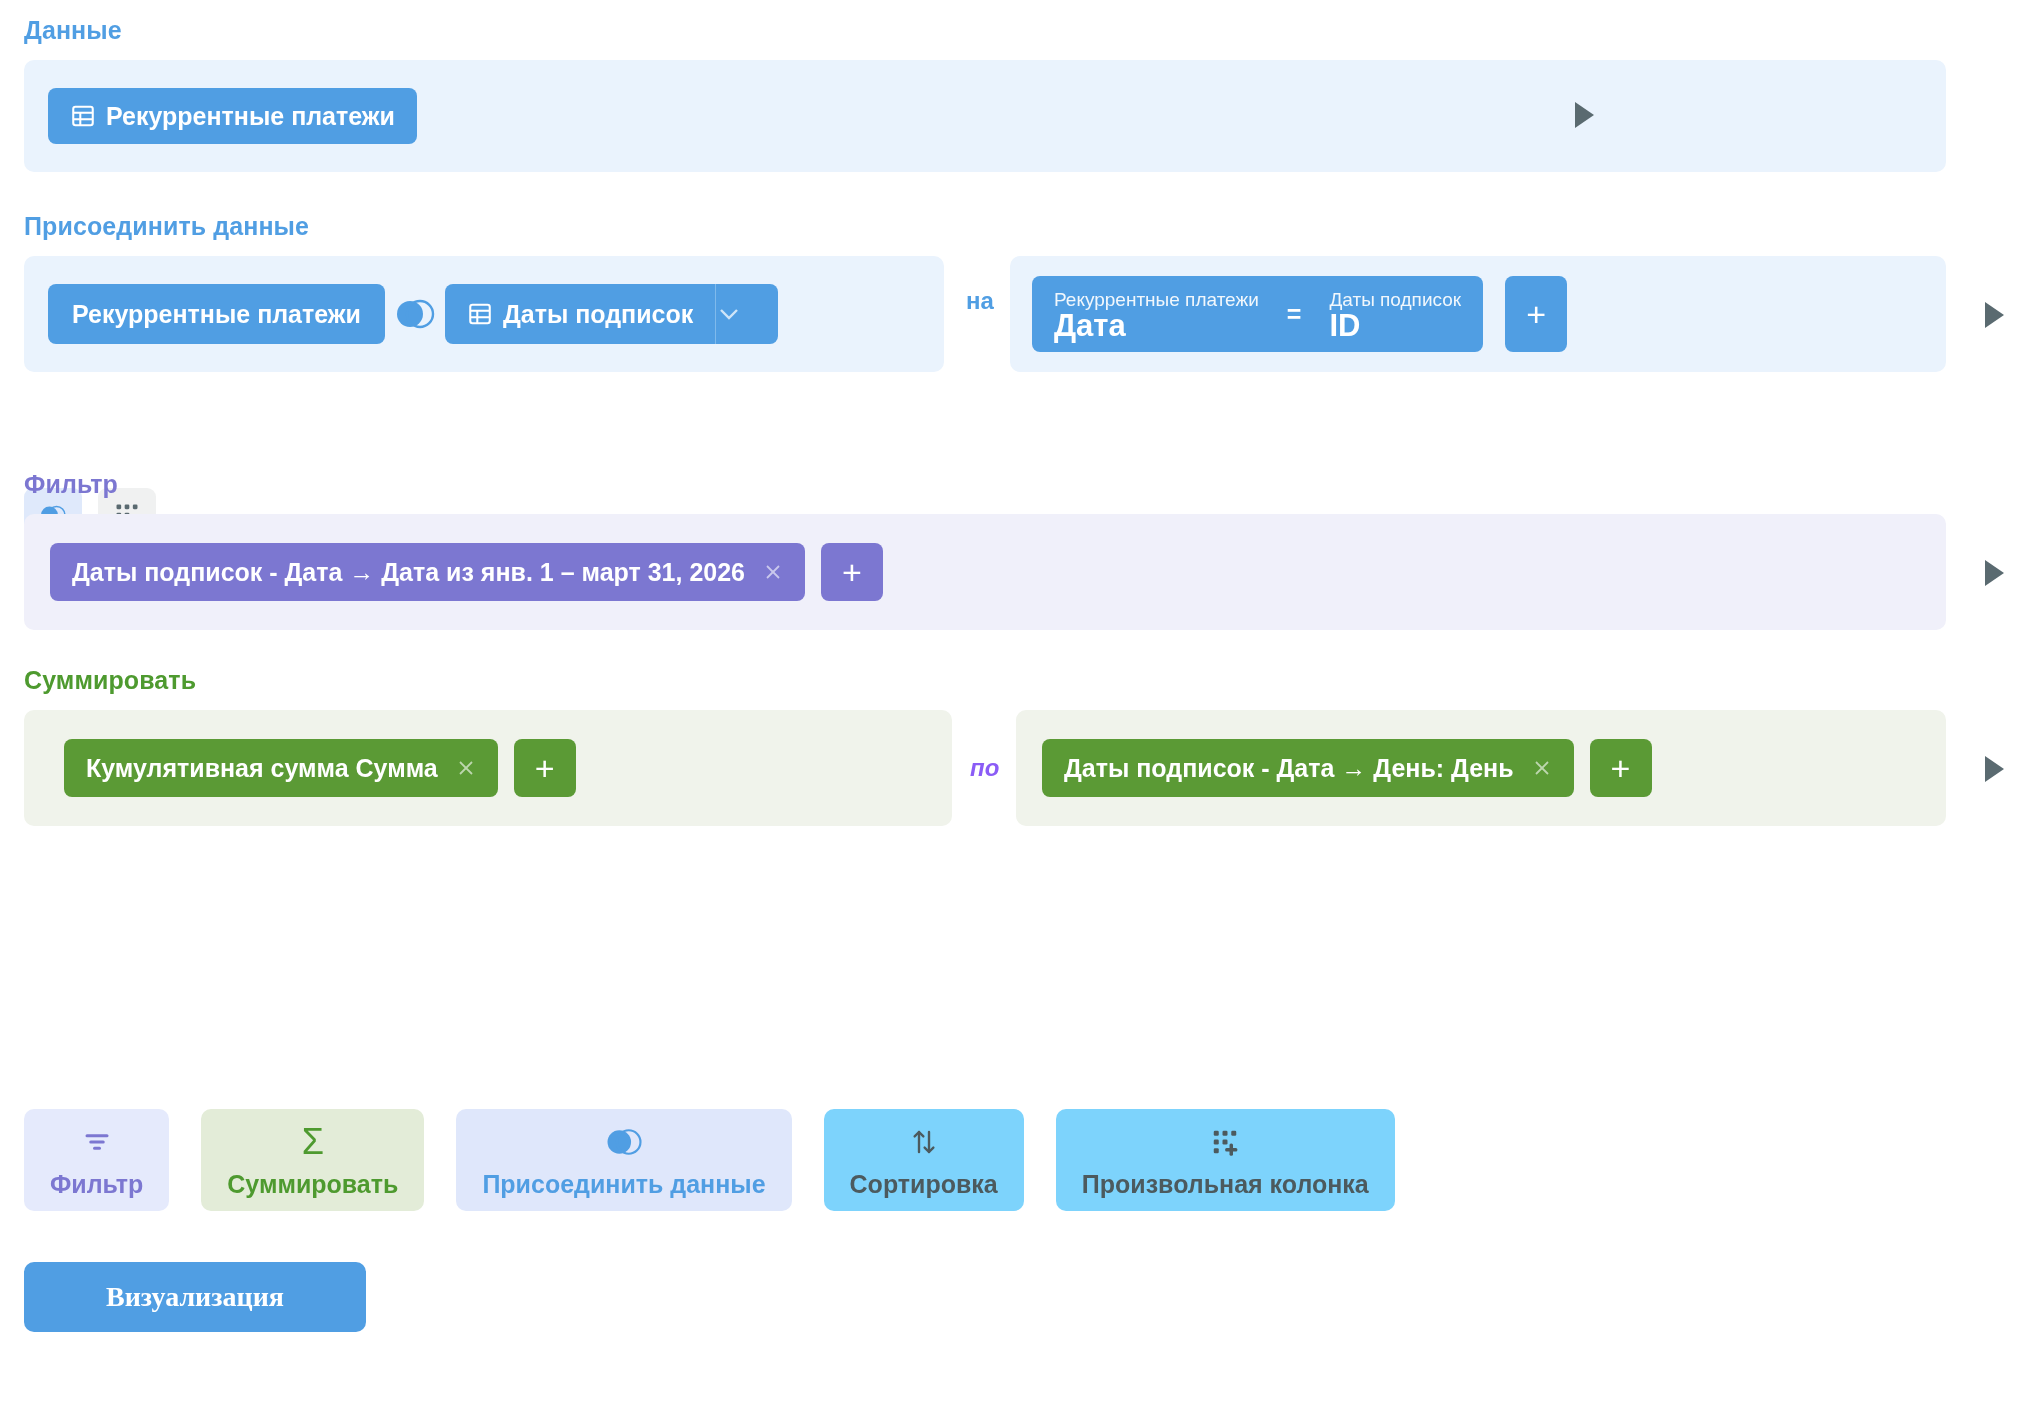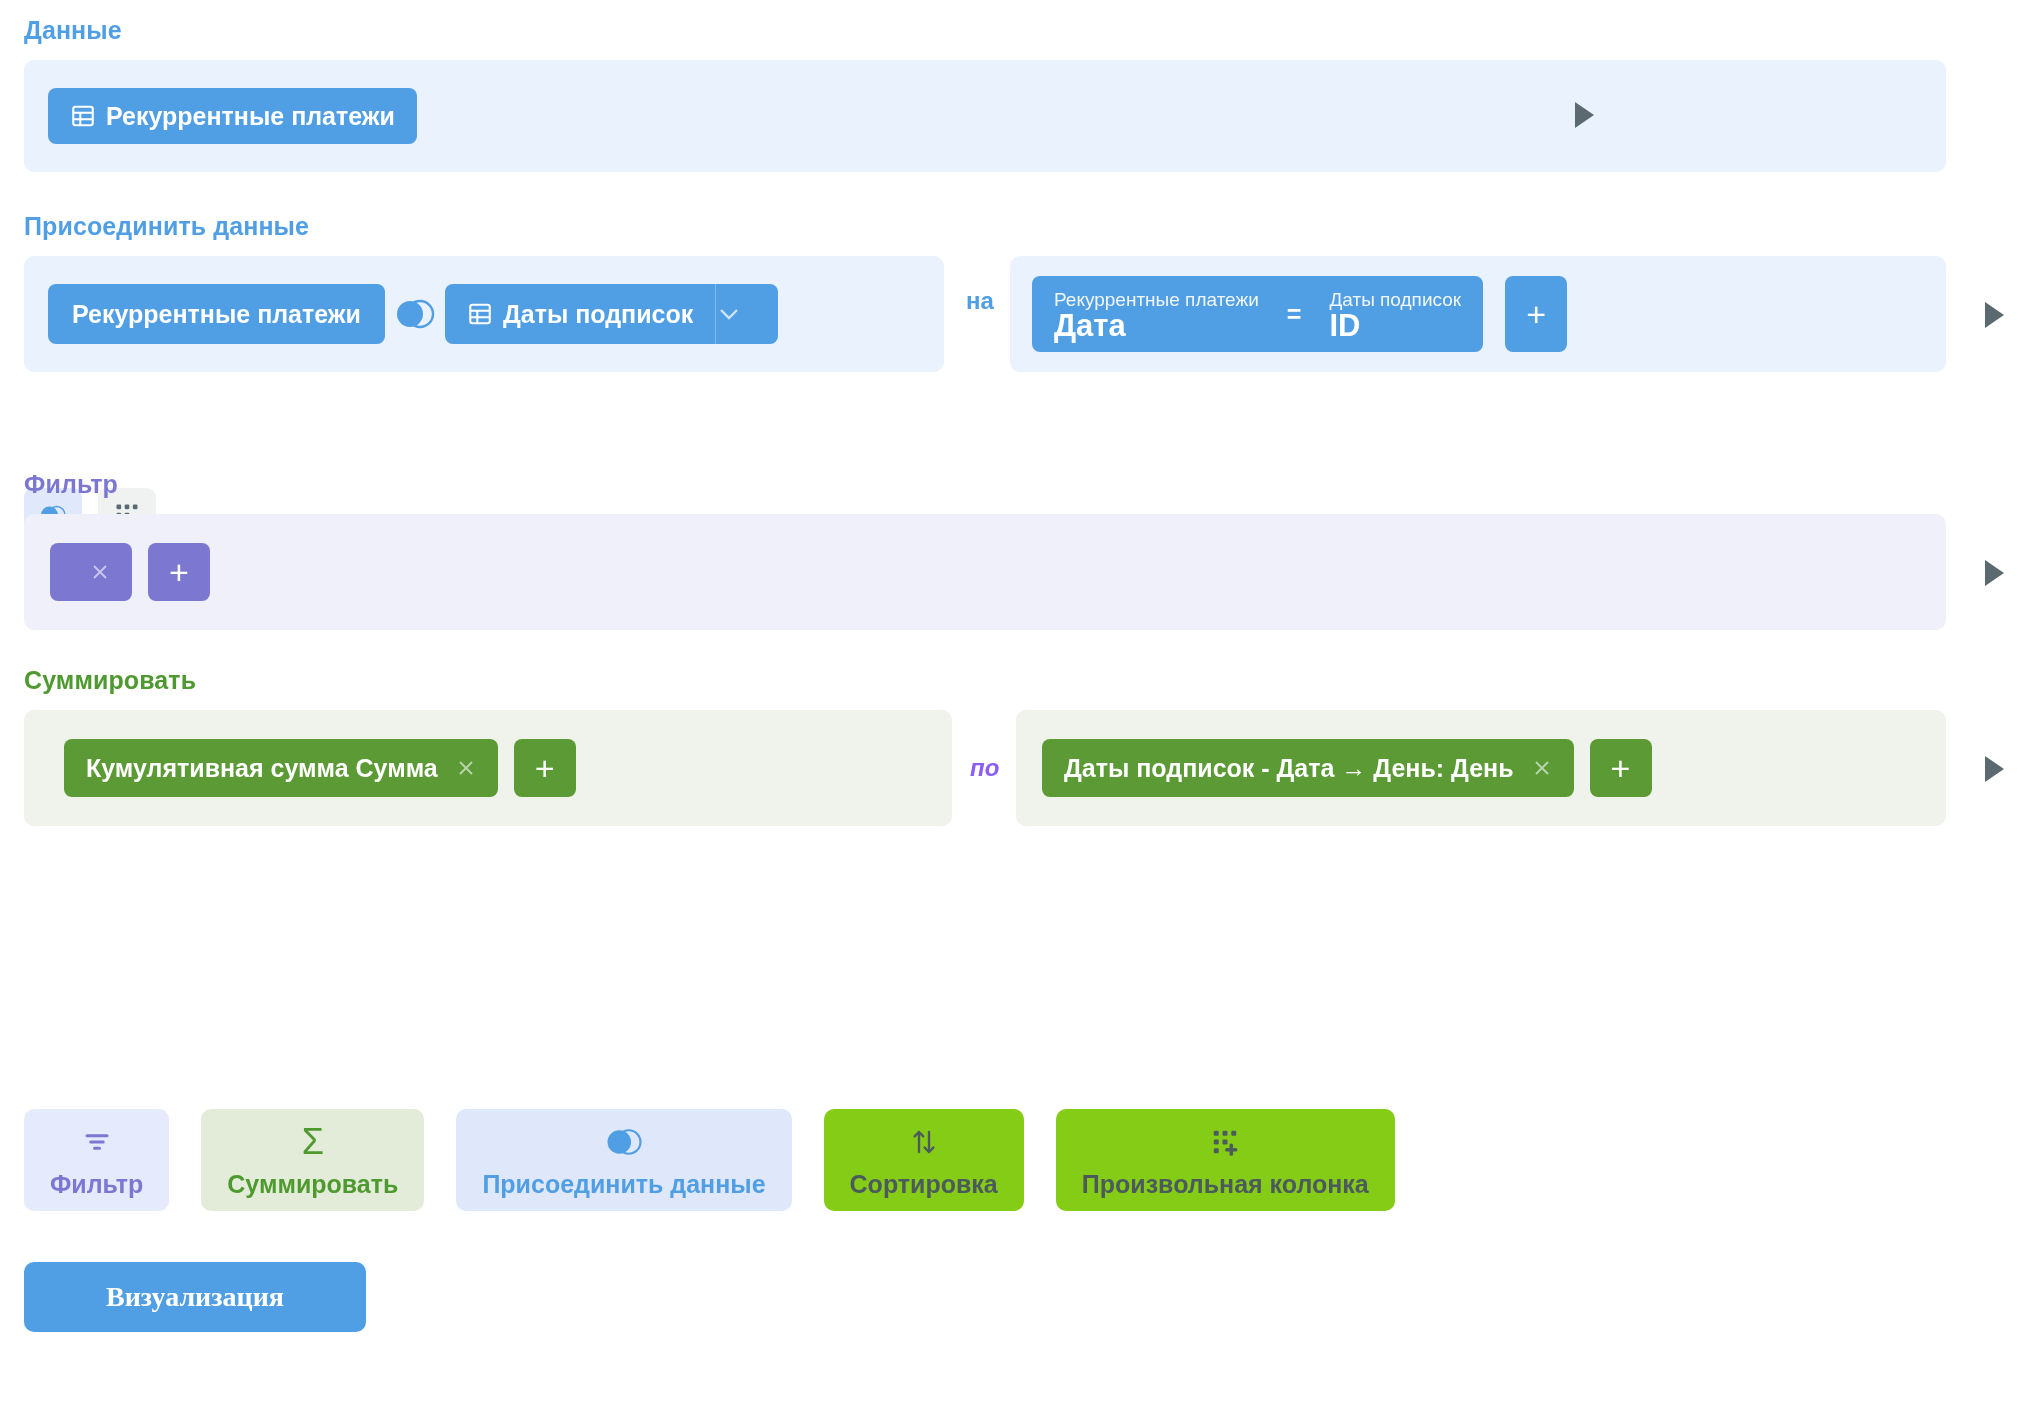--- a/index.html
+++ b/index.html
@@ -217,21 +217,21 @@
     cursor: pointer;
   }
   .tile-icon { height: 40px; display: flex; align-items: center; justify-content: center; }
   .tile-label { font-size: 25px; font-weight: bold; margin-top: 8px; white-space: nowrap; }
   .tile-filter   { background: #e5eafc; }
   .tile-filter .tile-label   { color: #7c77d1; }
   .tile-sum      { background: #e3ecd8; }
   .tile-sum .tile-label      { color: #4e9a2f; }
   .tile-join     { background: #dfe7fb; }
   .tile-join .tile-label     { color: #509ee3; }
-  .tile-grey     { background: #84cc16; }
+  .tile-grey     { background: #7dd3fc; }
   .tile-grey .tile-label     { color: #4c5a5e; }
 
   
   #visualize-btn {
     position: absolute; left: 24px; top: 1262px;
     width: 342px; height: 70px;
     background: #509ee3; color: #ffffff;
     border-radius: 10px;
     display: flex; align-items: center; justify-content: center;
     font-family: "Liberation Serif", serif;
@@ -342,20 +342,21 @@
         <rect x="12.2" y="16.8" width="9.4" height="2.6" rx="1"></rect>
       </svg>
     </div>
   </div>
 
   <div class="section" id="filter-section">
     <div class="section-label label-purple">Фильтр</div>
 
     <div class="panel panel-purple" id="filter-panel">
       <div class="chip chip-purple" id="filter-chip">
+        <span>Даты подписок - Дата → Дата из янв. 1 – март 31, 2026</span>
         <span class="x-btn" style="margin-left:16px;">
           <svg width="24" height="24" viewBox="0 0 24 24" stroke="#ffffff" stroke-width="1.8" opacity=".8">
             <line x1="6" y1="6" x2="18" y2="18"></line>
               <line x1="18" y1="6" x2="6" y2="18"></line>
           </svg>
         </span>
       </div>
       <div class="sq-btn sq-purple" id="filter-add-btn">+</div>
     </div>
 

